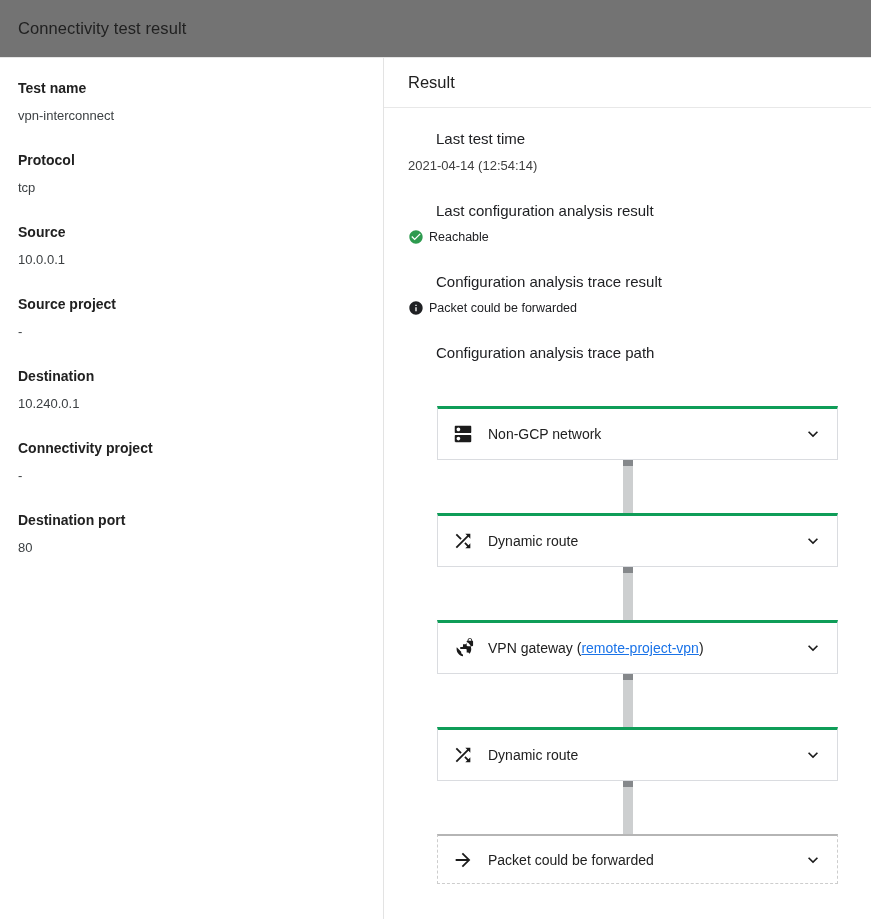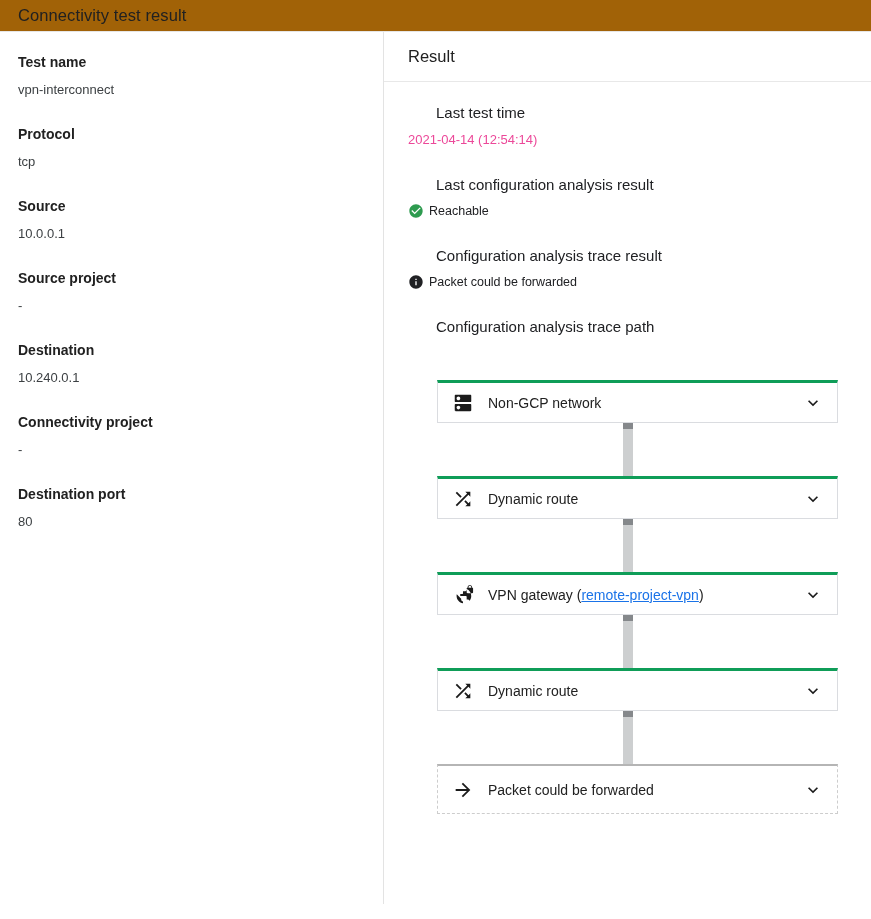--- a/index.html
+++ b/index.html
@@ -1,48 +1,48 @@
 <!DOCTYPE html>
 <html style="--green-border: #0f9d58; --green-success: #2e9b4f; --blue-link: #1a73e8;"><head>
 <meta charset="utf-8">
 <style>
   * { margin:0; padding:0; box-sizing:border-box; }
   html,body { background:#fff; }
   body { font-family:"Liberation Sans","DejaVu Sans",sans-serif; color:#202124; }
   .page { position:relative; width:871px; height:919px; background:#fff; overflow:hidden; }
 
   
-  .page-header { height:32px; border-bottom:1px solid #e6e6e6; display:flex; align-items:center; padding:0 18px; background:#a16207; }
+  .page-header { height:58px; border-bottom:1px solid #e6e6e6; display:flex; align-items:center; padding:0 18px; background:#737373; }
   .page-title { font-size:16.5px; font-weight:400; color:#212121; letter-spacing:.1px; }
 
   
   .main { display:flex; height:872px; }
   .left-panel { width:384px; border-right:1px solid #e3e3e3; padding:21px 18px 0 18px; }
   .right-panel { flex:1; min-width:0; }
 
   
   .field-group { margin-bottom:26px; }
   .field-label { font-size:14px; font-weight:700; color:#212121; line-height:18px; }
   .field-value { font-size:13px; color:#3c4043; line-height:18px; margin-top:10px; }
 
   
   .result-header { height:50px; border-bottom:1px solid #e8e8e8; display:flex; align-items:center; padding:0 24px; }
   .result-title { font-size:16.5px; font-weight:400; color:#212121; }
   .result-body { padding:21px 24px 0 24px; }
   .kv { margin-bottom:27px; }
   .k { font-size:15px; color:#202124; line-height:19px; margin-bottom:9px;margin-left:28px; }
-  .v { font-size:13px; color:#ec4899; line-height:17px; }
+  .v { font-size:13px; color:#404040; line-height:17px; }
   .status-row { display:flex; align-items:center; gap:5px; font-size:12.5px; color:#202124; }
   .icon16 svg { width:16px; height:16px; display:block; }
   .green-fill svg path { fill:var(--green-success); }
   .dark-fill svg path { fill:#202124; }
 
   
   .trace { margin:44px 0 0 29px; width:401px; }
-  .step-card { position:relative; height:43px; background:#fff; border:1px solid #dadce0;
+  .step-card { position:relative; height:54px; background:#fff; border:1px solid #dadce0;
                border-top:3px solid var(--green-border); display:flex; align-items:center; padding:0 14px; }
   .step-card.dashed { border:1px dashed #cdcdcd; border-top:2px solid #b5b5b5; height:50px; }
   .step-icon { width:22px; height:22px; flex:0 0 auto; }
   .step-icon svg { width:22px; height:22px; display:block; }
   .step-icon svg path { fill:#1b1b1b; }
   .step-label { font-size:14px; color:#212121; margin-left:14px; white-space:nowrap; }
   .step-label a { color:var(--blue-link); text-decoration:underline; }
   .chevron { margin-left:auto; width:20px; height:20px; cursor:pointer; }
   .chevron svg { width:20px; height:20px; display:block; }
   .chevron svg path { fill:#1b1b1b; }

